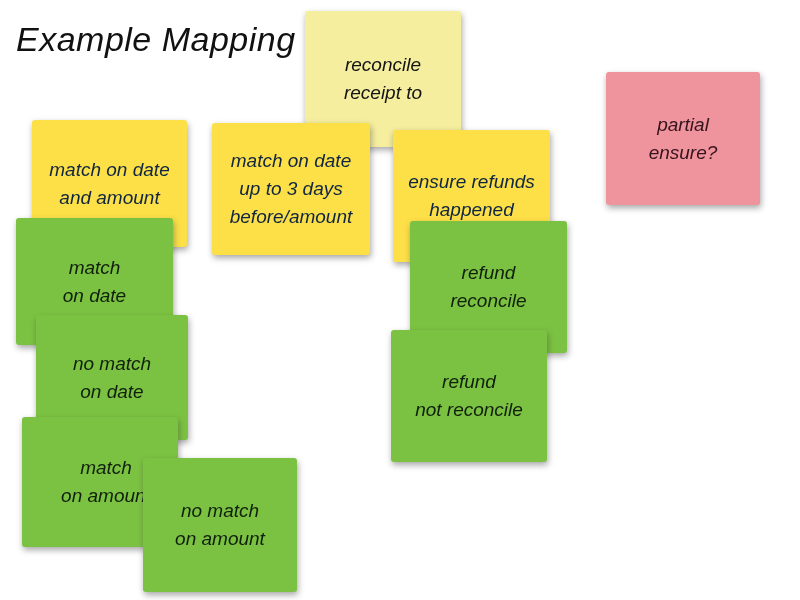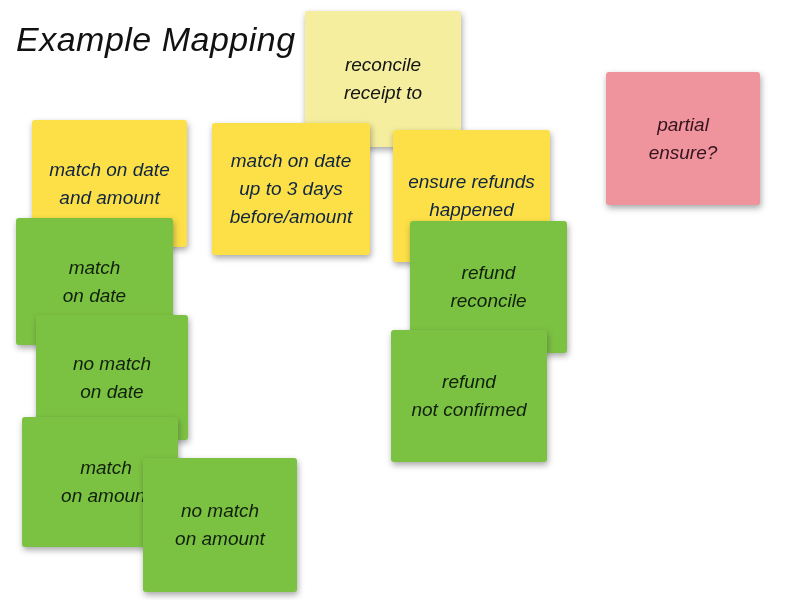--- a/index.html
+++ b/index.html
@@ -107,17 +107,17 @@
   </div>
 
   <div class="note note-green" style="left:410px; top:221px; width:157px; height:132px; z-index:3;">
     <span>refund</span>
       <span>reconcile</span>
       <span></span>
   </div>
 
   <div class="note note-green" style="left:391px; top:330px; width:156px; height:132px; z-index:4;">
     <span>refund</span>
-      <span>not confirmed</span>
+      <span>not reconcile</span>
       <span></span>
   </div>
 
 </div>
 
 </body></html>

